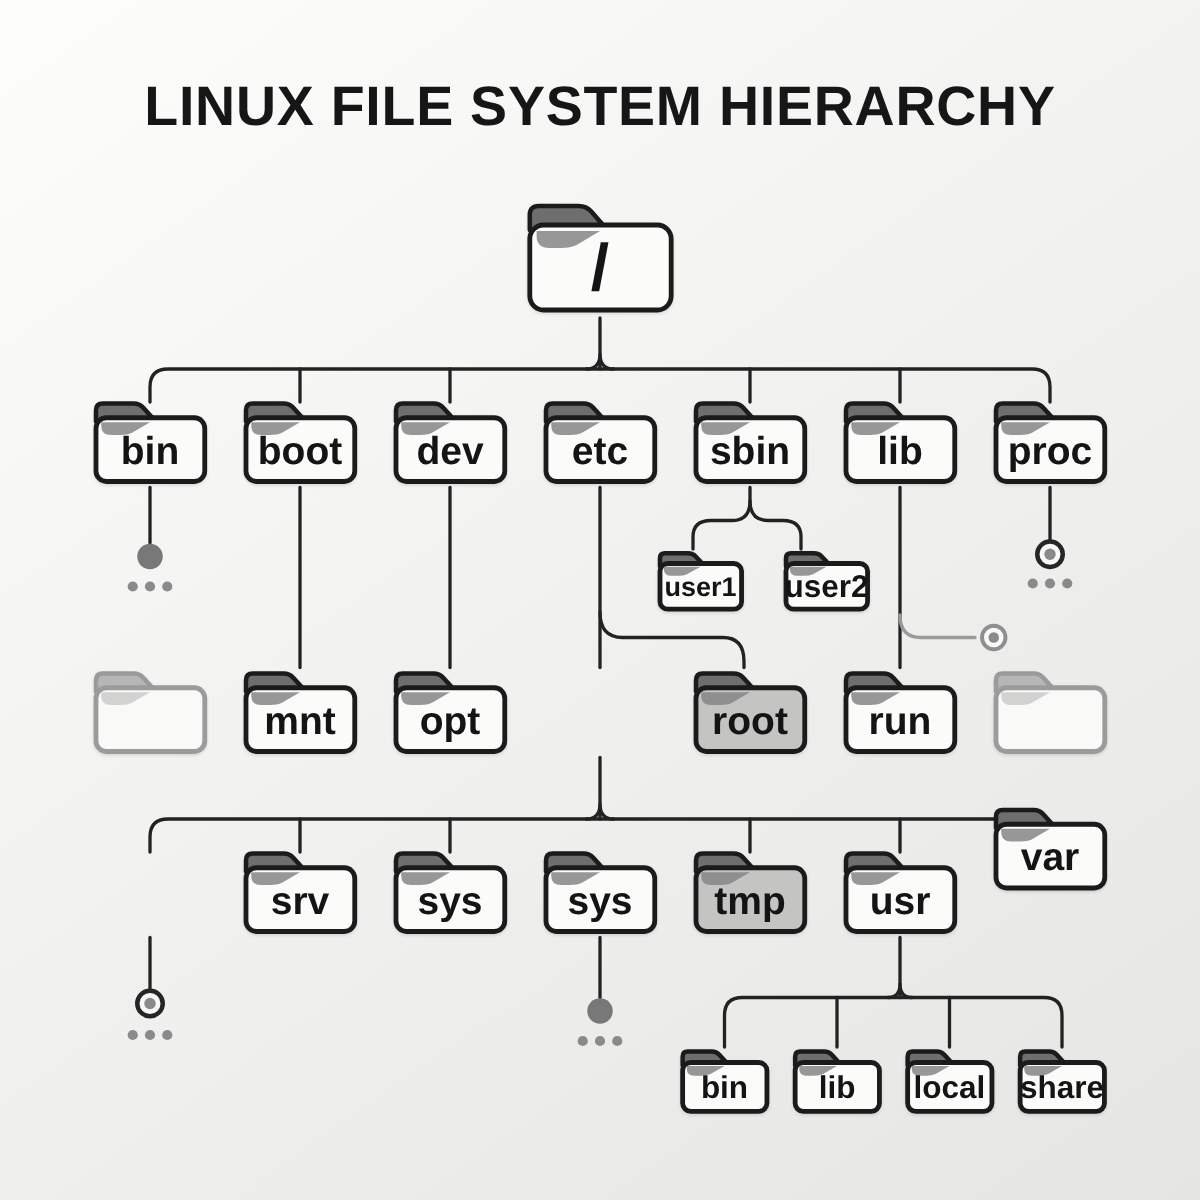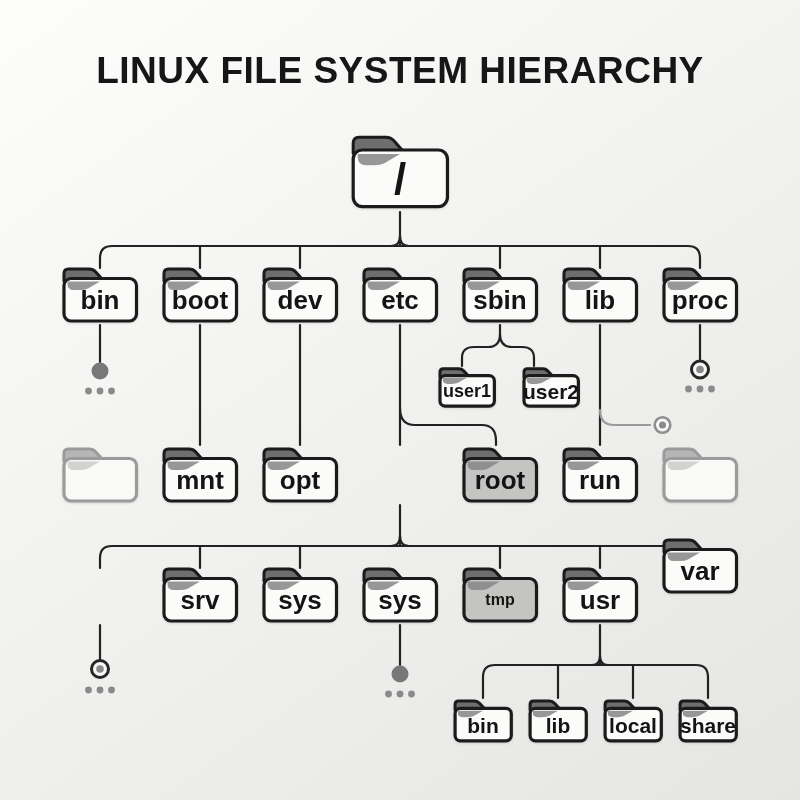--- a/index.html
+++ b/index.html
@@ -254,21 +254,21 @@
           <path class="wedge" d="M7.5,16.5 H40 L28,23.5 Q25,25 20,25 H14 Q7.5,25 7.5,19 Z"></path>
         </svg>
         <span class="flabel" style="font-size: 26px;">sys</span>
       </div>
       <div class="folder shaded" style="left: 460px; top: 565px; width: 80px; height: 60px;">
         <svg viewBox="0 0 80 60" preserveAspectRatio="none">
           <path class="tab" d="M4,16 V8.5 Q4,4 8.5,4 H29 Q33,4 35.5,6.8 L42,14 L42,16 Z"></path>
           <rect class="fbody" x="4" y="13.5" width="72.5" height="42.5" rx="7"></rect>
           <path class="wedge" d="M7.5,16.5 H40 L28,23.5 Q25,25 20,25 H14 Q7.5,25 7.5,19 Z"></path>
         </svg>
-        <span class="flabel" style="font-size: 16px;">tmp</span>
+        <span class="flabel" style="font-size: 26px;">tmp</span>
       </div>
       <div class="folder normal" style="left: 560px; top: 565px; width: 80px; height: 60px;">
         <svg viewBox="0 0 80 60" preserveAspectRatio="none">
           <path class="tab" d="M4,16 V8.5 Q4,4 8.5,4 H29 Q33,4 35.5,6.8 L42,14 L42,16 Z"></path>
           <rect class="fbody" x="4" y="13.5" width="72.5" height="42.5" rx="7"></rect>
           <path class="wedge" d="M7.5,16.5 H40 L28,23.5 Q25,25 20,25 H14 Q7.5,25 7.5,19 Z"></path>
         </svg>
         <span class="flabel" style="font-size: 26px;">usr</span>
       </div>
       <div class="folder normal" style="left: 660px; top: 536px; width: 80px; height: 60px;">

